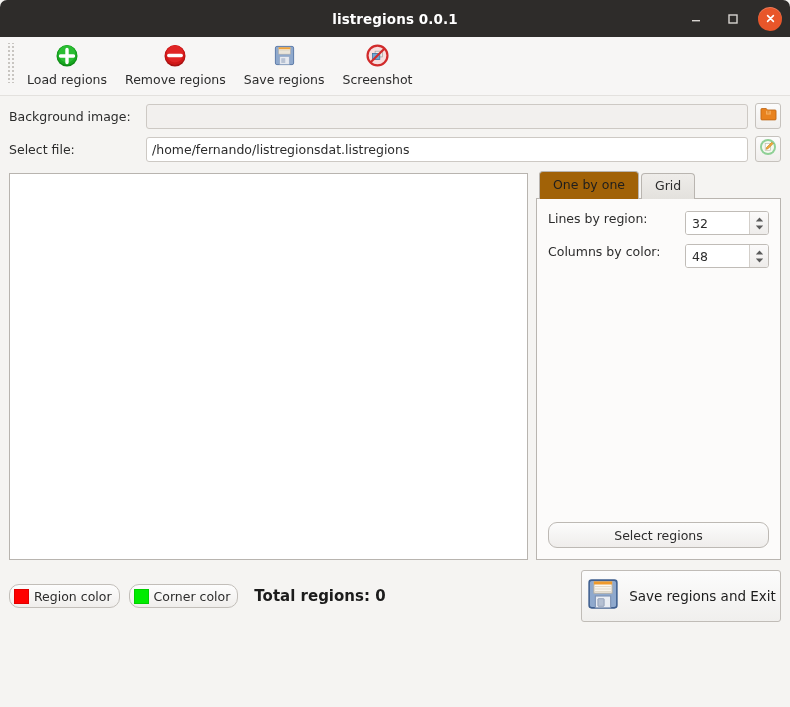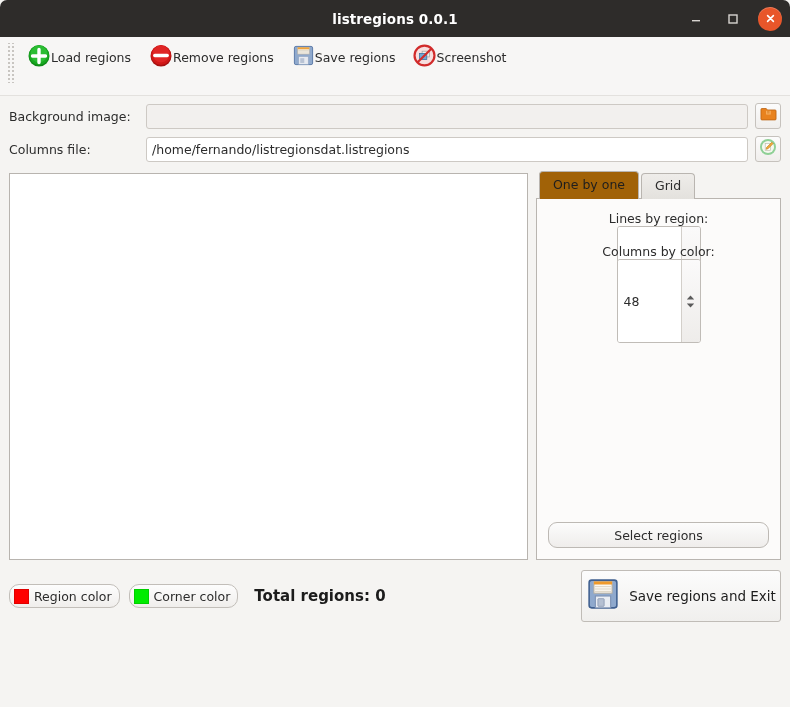--- a/index.html
+++ b/index.html
@@ -98,21 +98,21 @@
     width: 10px;
     height: 40px;
     margin-top: 6px;
     margin-right: 2px;
     background-image: radial-gradient(#c8c5c1 1px, transparent 1px);
     background-size: 4px 4px;
     background-position: 1px 6px;
   }
   .tb-btn {
     display: flex;
-    flex-direction: row;
+    flex-direction: column;
     align-items: center;
     justify-content: space-between;
     padding: 5px 9px 2px 9px;
     cursor: pointer;
     border-radius: 3px;
     min-width: 58px;
   }
   .tb-icon { height: 27px; display: flex; align-items: center; justify-content: center; }
   .tb-label {
     font-size: 12.5px;
@@ -220,24 +220,22 @@
     border: 1px solid #b9b5b0;
     background: #fcfbfa;
     margin-top: -1px;
     padding: 12px 11px 11px 11px;
     display: flex;
     flex-direction: column;
     min-height: 0;
   }
   .spin-row {
     display: flex;
-    align-items: center;
     height: 25px;
     margin-bottom: 8px;
-    flex-direction: column;
   }
   .spin-label {
     font-size: 12.5px;
     color: #2c2c2c;
     flex: 1 1 auto;
   }
   .spinner {
     width: 84px;
     height: 24px;
     flex: 0 0 84px;
@@ -432,21 +430,21 @@
             <path d="M1 3.2 a1 1 0 0 1 1-1 h4.6 l1.3 1.5 H16 a1 1 0 0 1 1 1 v8.6 a1 1 0 0 1-1 1 H2 a1 1 0 0 1-1-1 z" fill="#e8821e" stroke="#b8600e" stroke-width="0.8"></path>
             <rect x="6.4" y="4.6" width="5" height="4" fill="#f7ad5c"></rect>
             <rect x="7.5" y="5.4" width="2.6" height="0.6" fill="#c86d10"></rect>
             <rect x="7.5" y="6.6" width="2.6" height="0.6" fill="#c86d10"></rect>
           </svg>
         </span>
       </div>
     </div>
 
     <div class="field-row">
-      <div class="field-label">Columns file:</div>
+      <div class="field-label">Select file:</div>
       <input class="field-input" type="text" value="/home/fernando/listregionsdat.listregions" style="">
       <div class="field-btn">
         <span>
           <svg width="18" height="18" viewBox="0 0 18 18">
             <circle cx="9" cy="9" r="8" fill="#8fd096"></circle>
             <circle cx="9" cy="9" r="6.1" fill="#f4f8ef"></circle>
             <rect x="6.2" y="5.6" width="5.2" height="7" fill="#fdfdfa" stroke="#b7b7a8" stroke-width="0.6"></rect>
             <path d="M12.8 4.2 l1.4 1.4 l-5.1 5.1 l-2 0.6 l0.6 -2 z" fill="#f0a83c" stroke="#c07f18" stroke-width="0.6"></path>
           </svg>
         </span>

